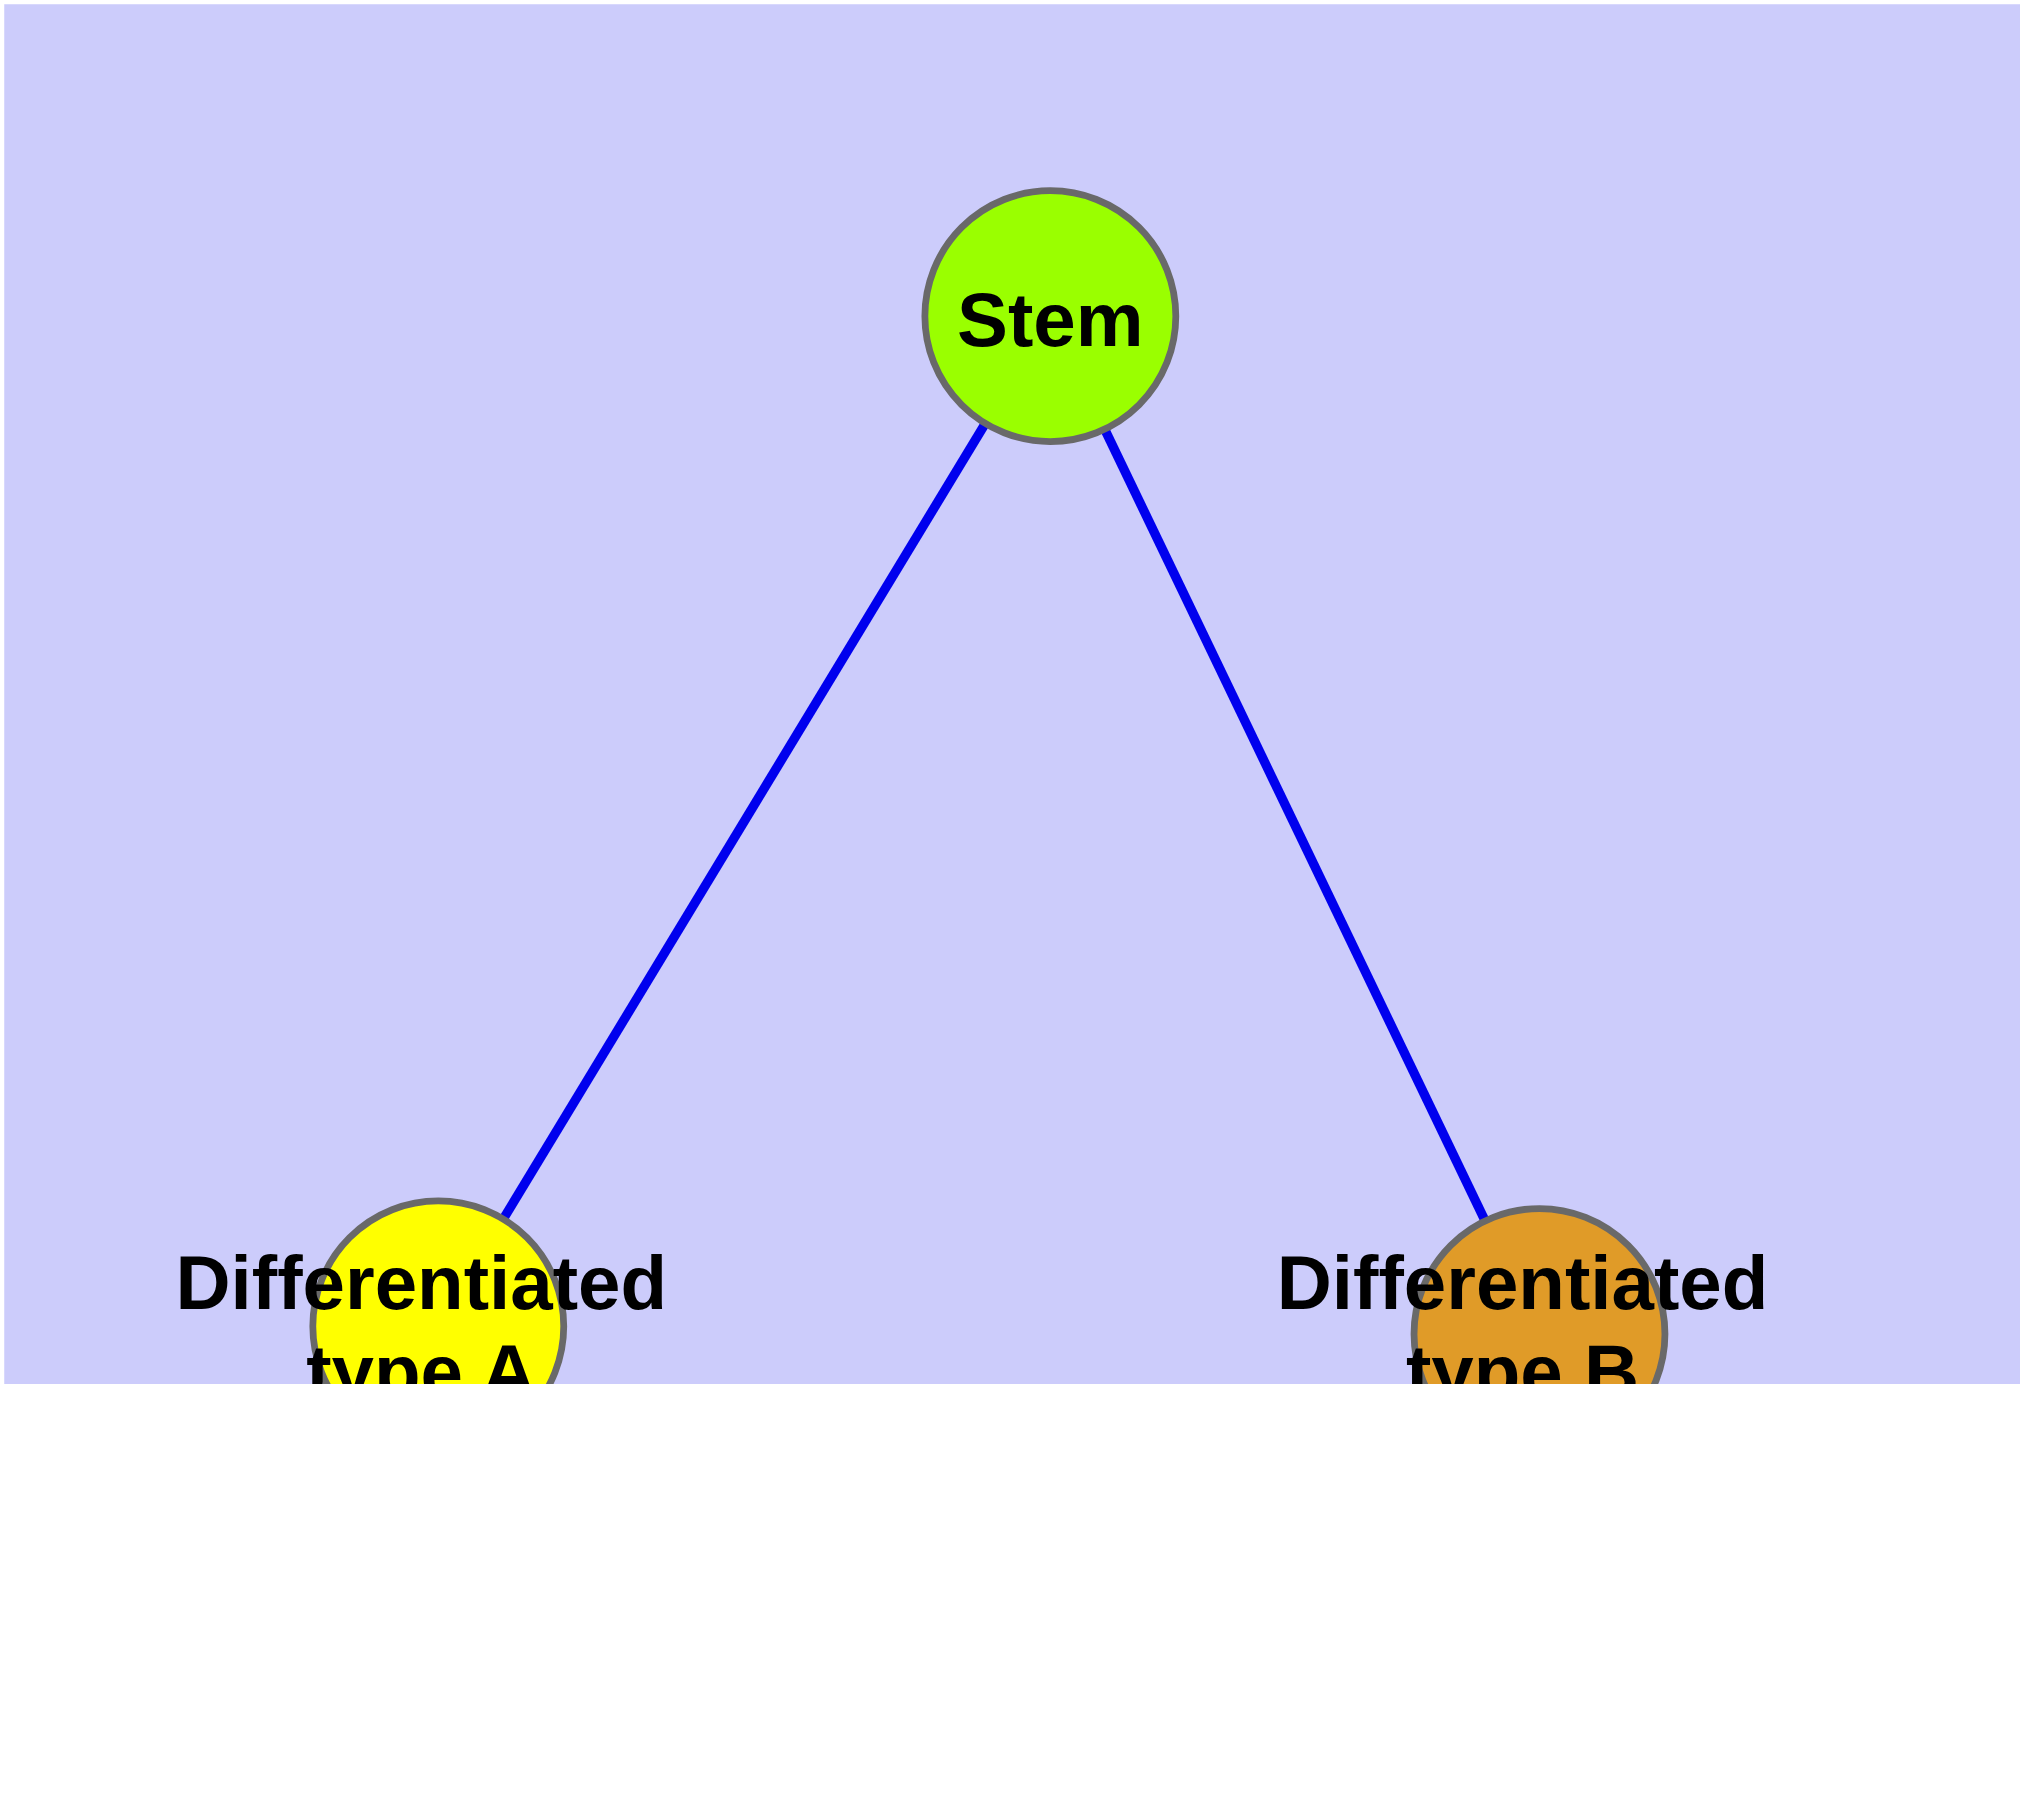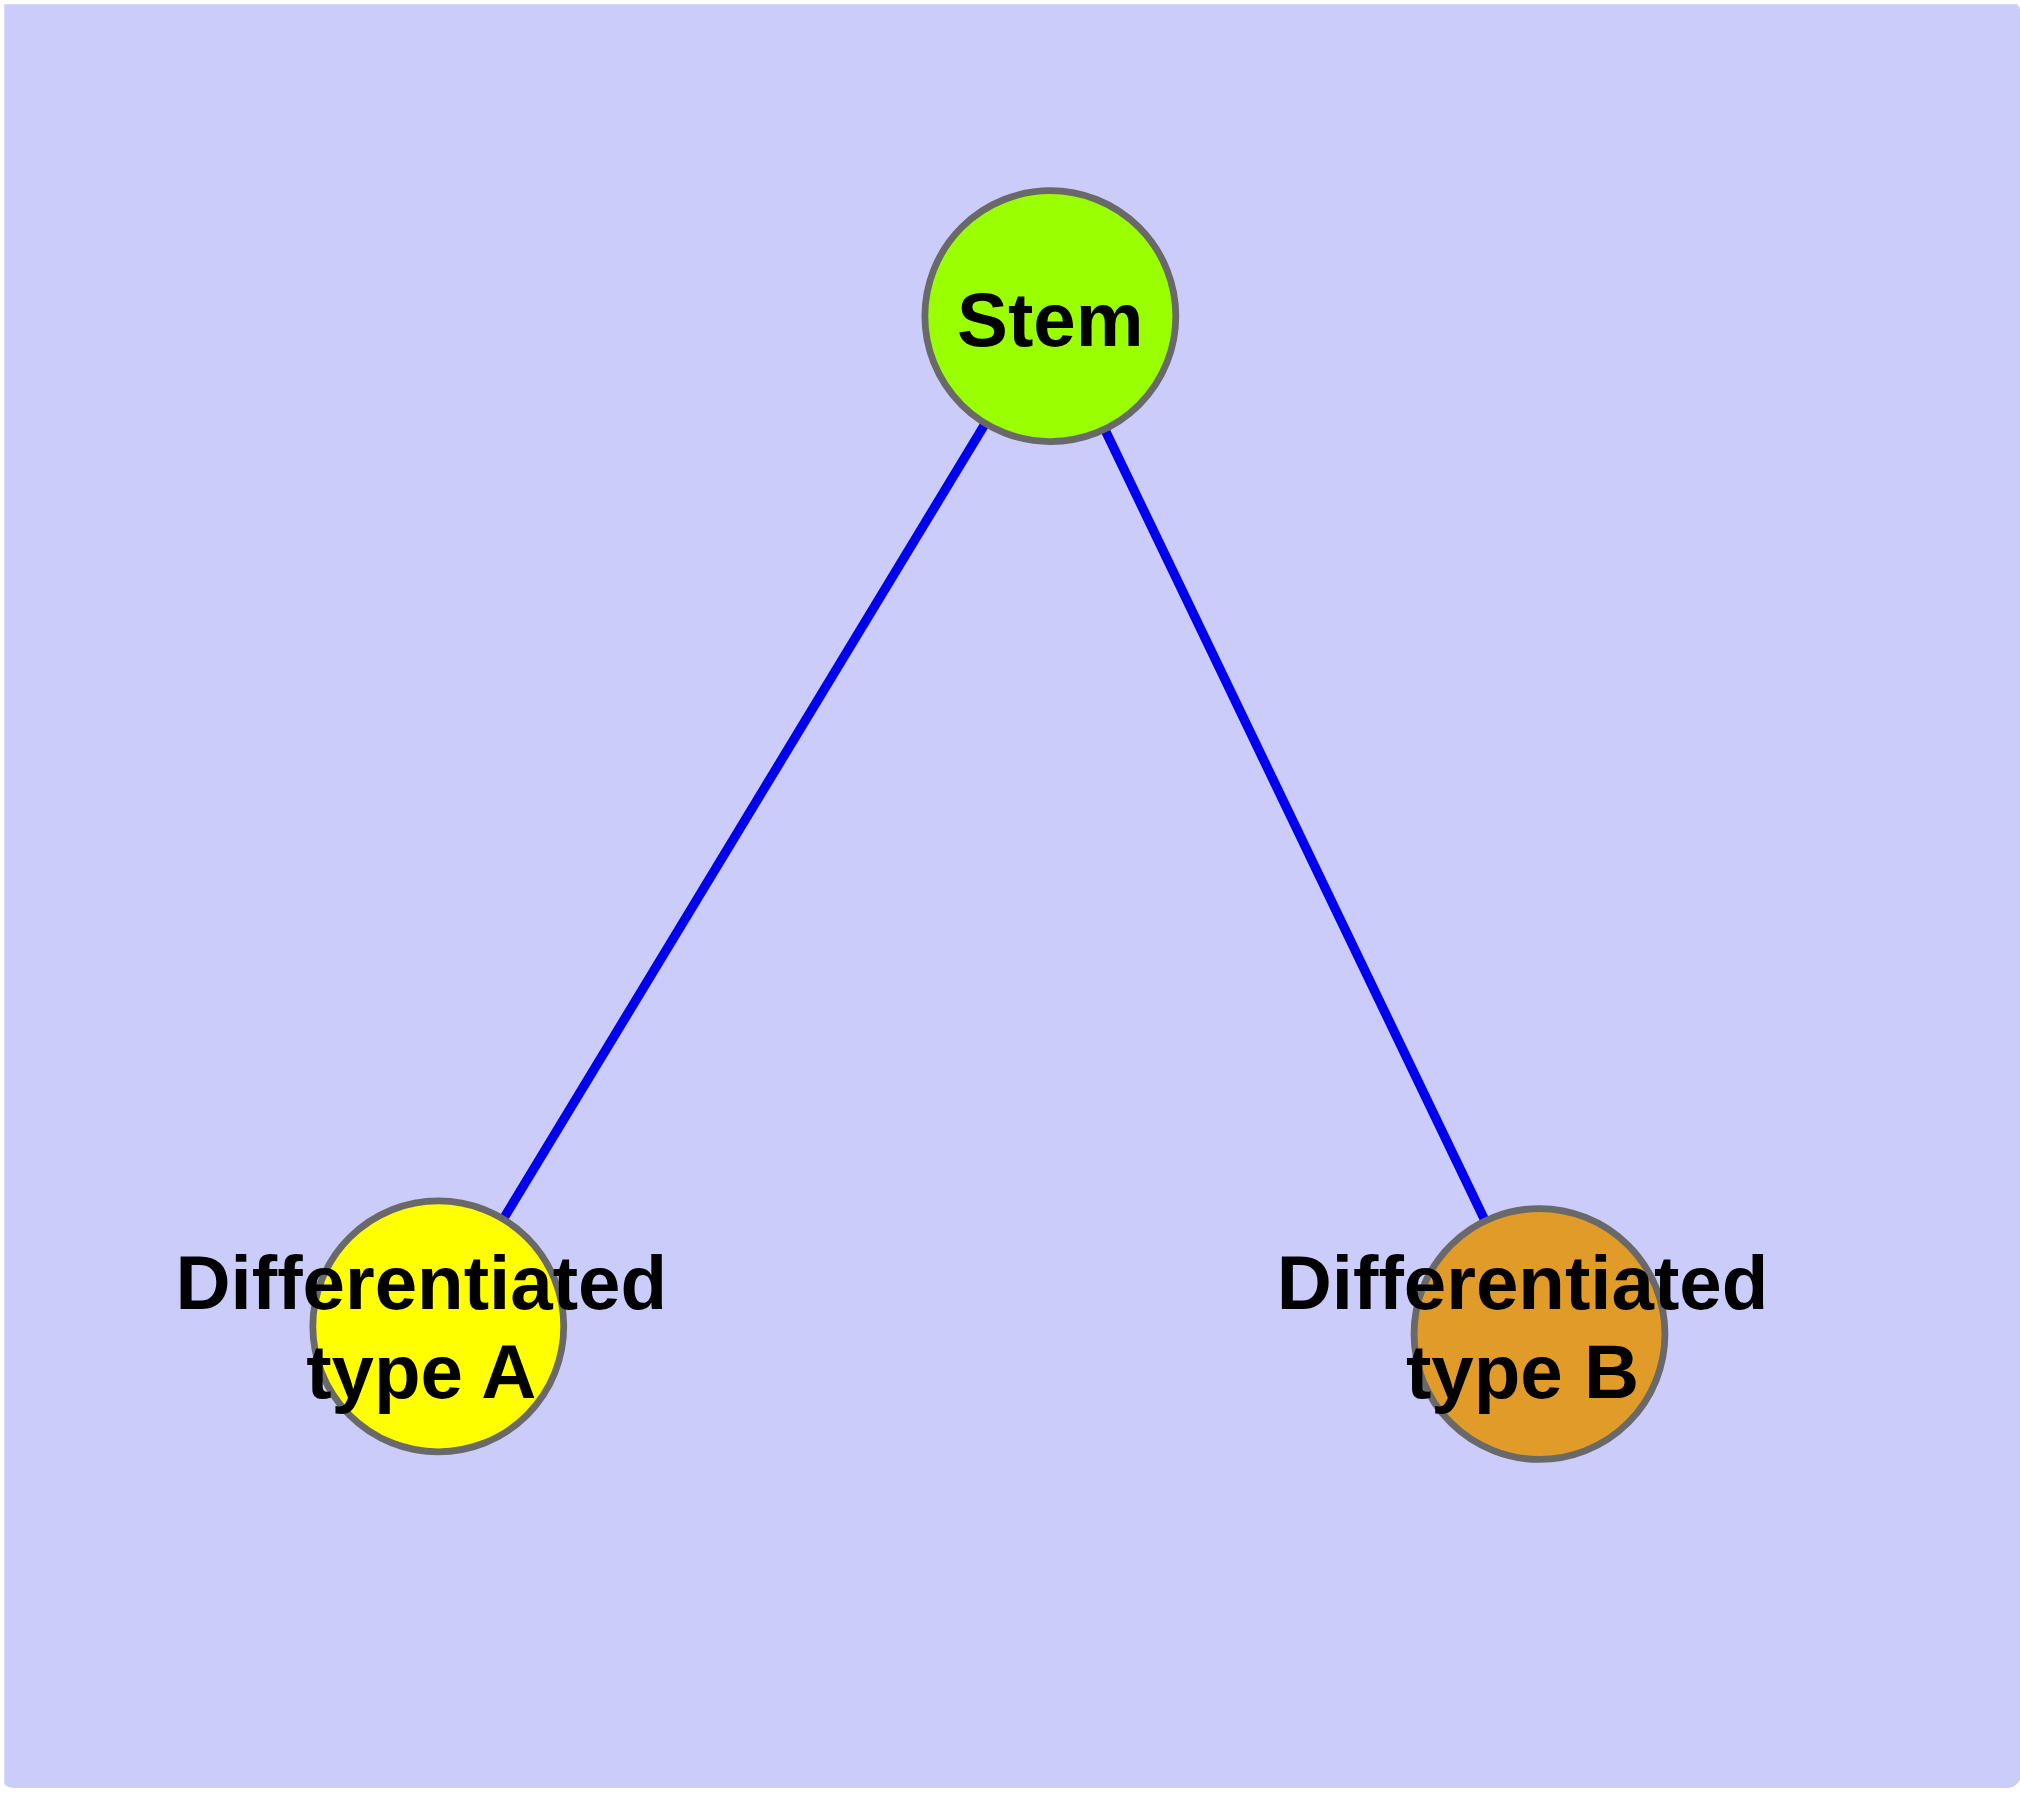--- a/index.html
+++ b/index.html
@@ -28,21 +28,21 @@
     font-family: "Liberation Sans", sans-serif;
     font-weight: bold;
     fill: #000000;
     text-anchor: middle;
     dominant-baseline: alphabetic;
   }
 </style>
 </head>
 <body>
 
-<div id="canvas-wrap" style="width: 2021px; height: 1788px; background: rgb(255, 255, 255); border-radius: 14px;">
+<div id="canvas-wrap" style="width: 2021px; height: 1384px; background: rgb(255, 255, 255);">
   <svg id="graph-svg" viewBox="0 0 2384 2138" preserveAspectRatio="none" xmlns="http://www.w3.org/2000/svg">
 
     <rect id="bg-plate" x="5" y="5" width="2379" height="2133" fill="#ccccfb"></rect>
 
     <g id="edge-layer">
       <line id="edge-0" x1="1239" y1="373" x2="517" y2="1565" stroke="#0000ee" stroke-width="11" stroke-linecap="butt"></line>
       <line id="edge-1" x1="1239" y1="373" x2="1816" y2="1574" stroke="#0000ee" stroke-width="11" stroke-linecap="butt"></line>
     </g>
 
     <g id="node-layer">

